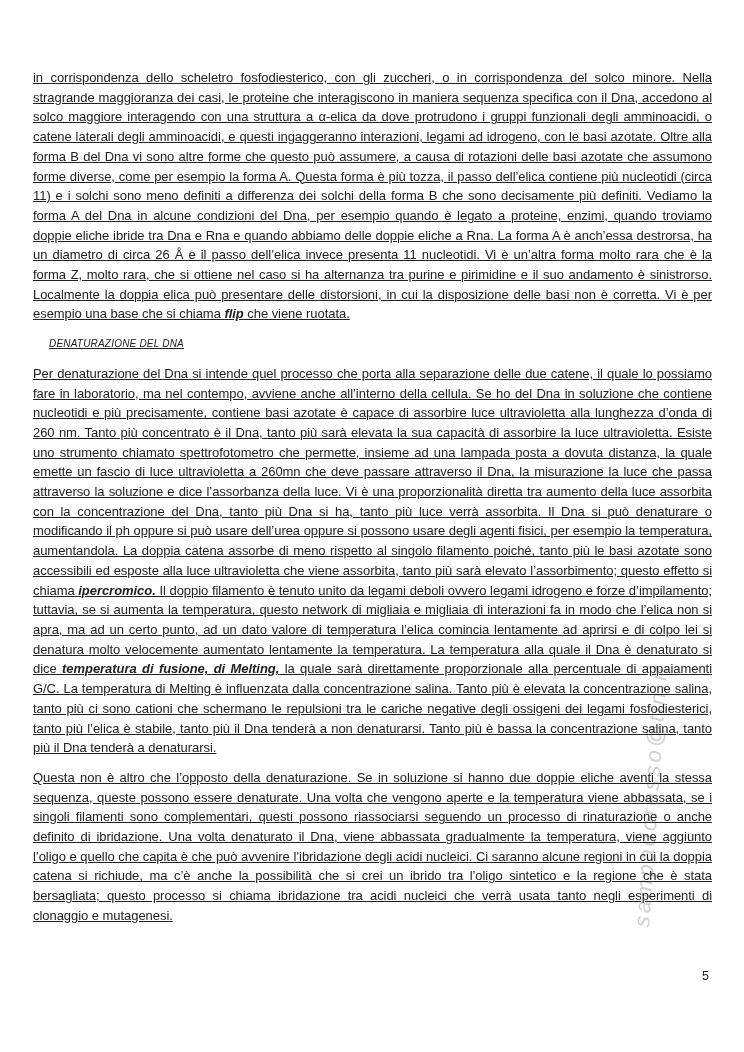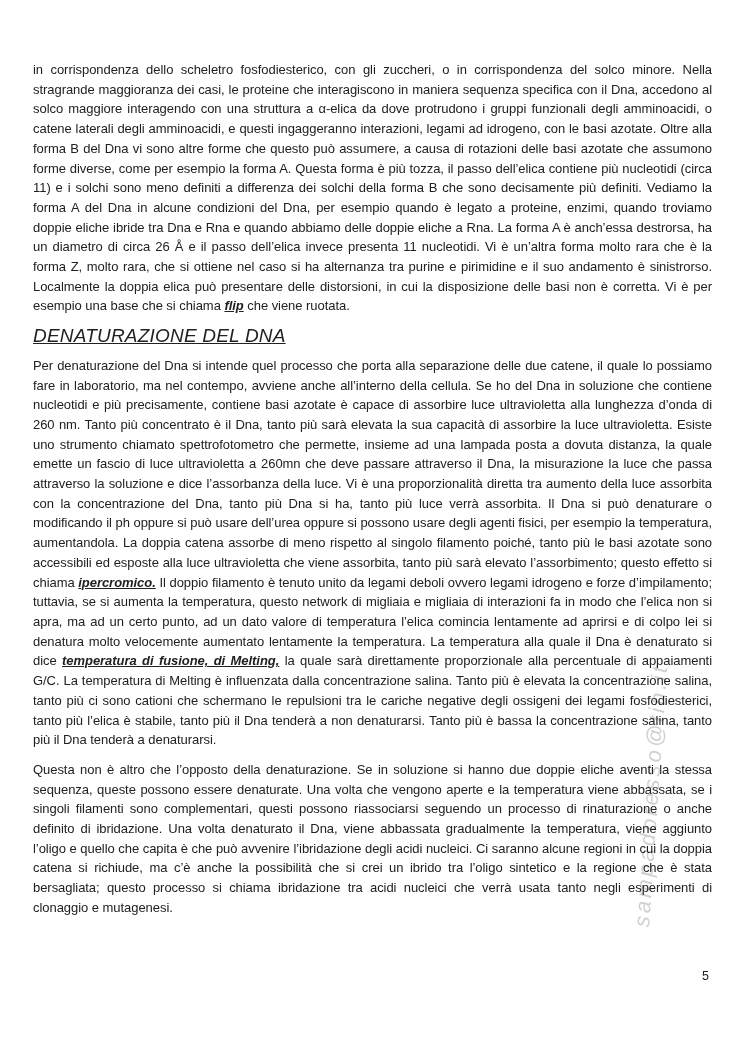--- a/index.html
+++ b/index.html
@@ -12,33 +12,34 @@
     width: 744px;
     height: 1052px;
     background: #ffffff;
     overflow: hidden;
     font-family: "Liberation Sans", sans-serif;
     color: #212121;
   }
   .content {
     position: absolute;
     left: 33px;
-    top: 60px;
+    top: 68px;
     width: 679px;
     font-size: 13px;
     letter-spacing: -0.05px;
     line-height: 19.7px;
     text-align: justify;
+    text-decoration: underline;
   }
   .content p.paragraph {
     margin: 0 0 10px 0;
   }
   .content h2.heading {
-    margin: 10px 0 10px 0;
-    font-size: 19px;
+    margin: 10px 0 10px 16px;
+    font-size: 10px;
     font-weight: 400;
     font-style: italic;
     text-decoration: underline;
     letter-spacing: 0.2px;
   }
   .iu {
     font-style: italic;
     font-weight: 600;
     text-decoration: underline;
   }

